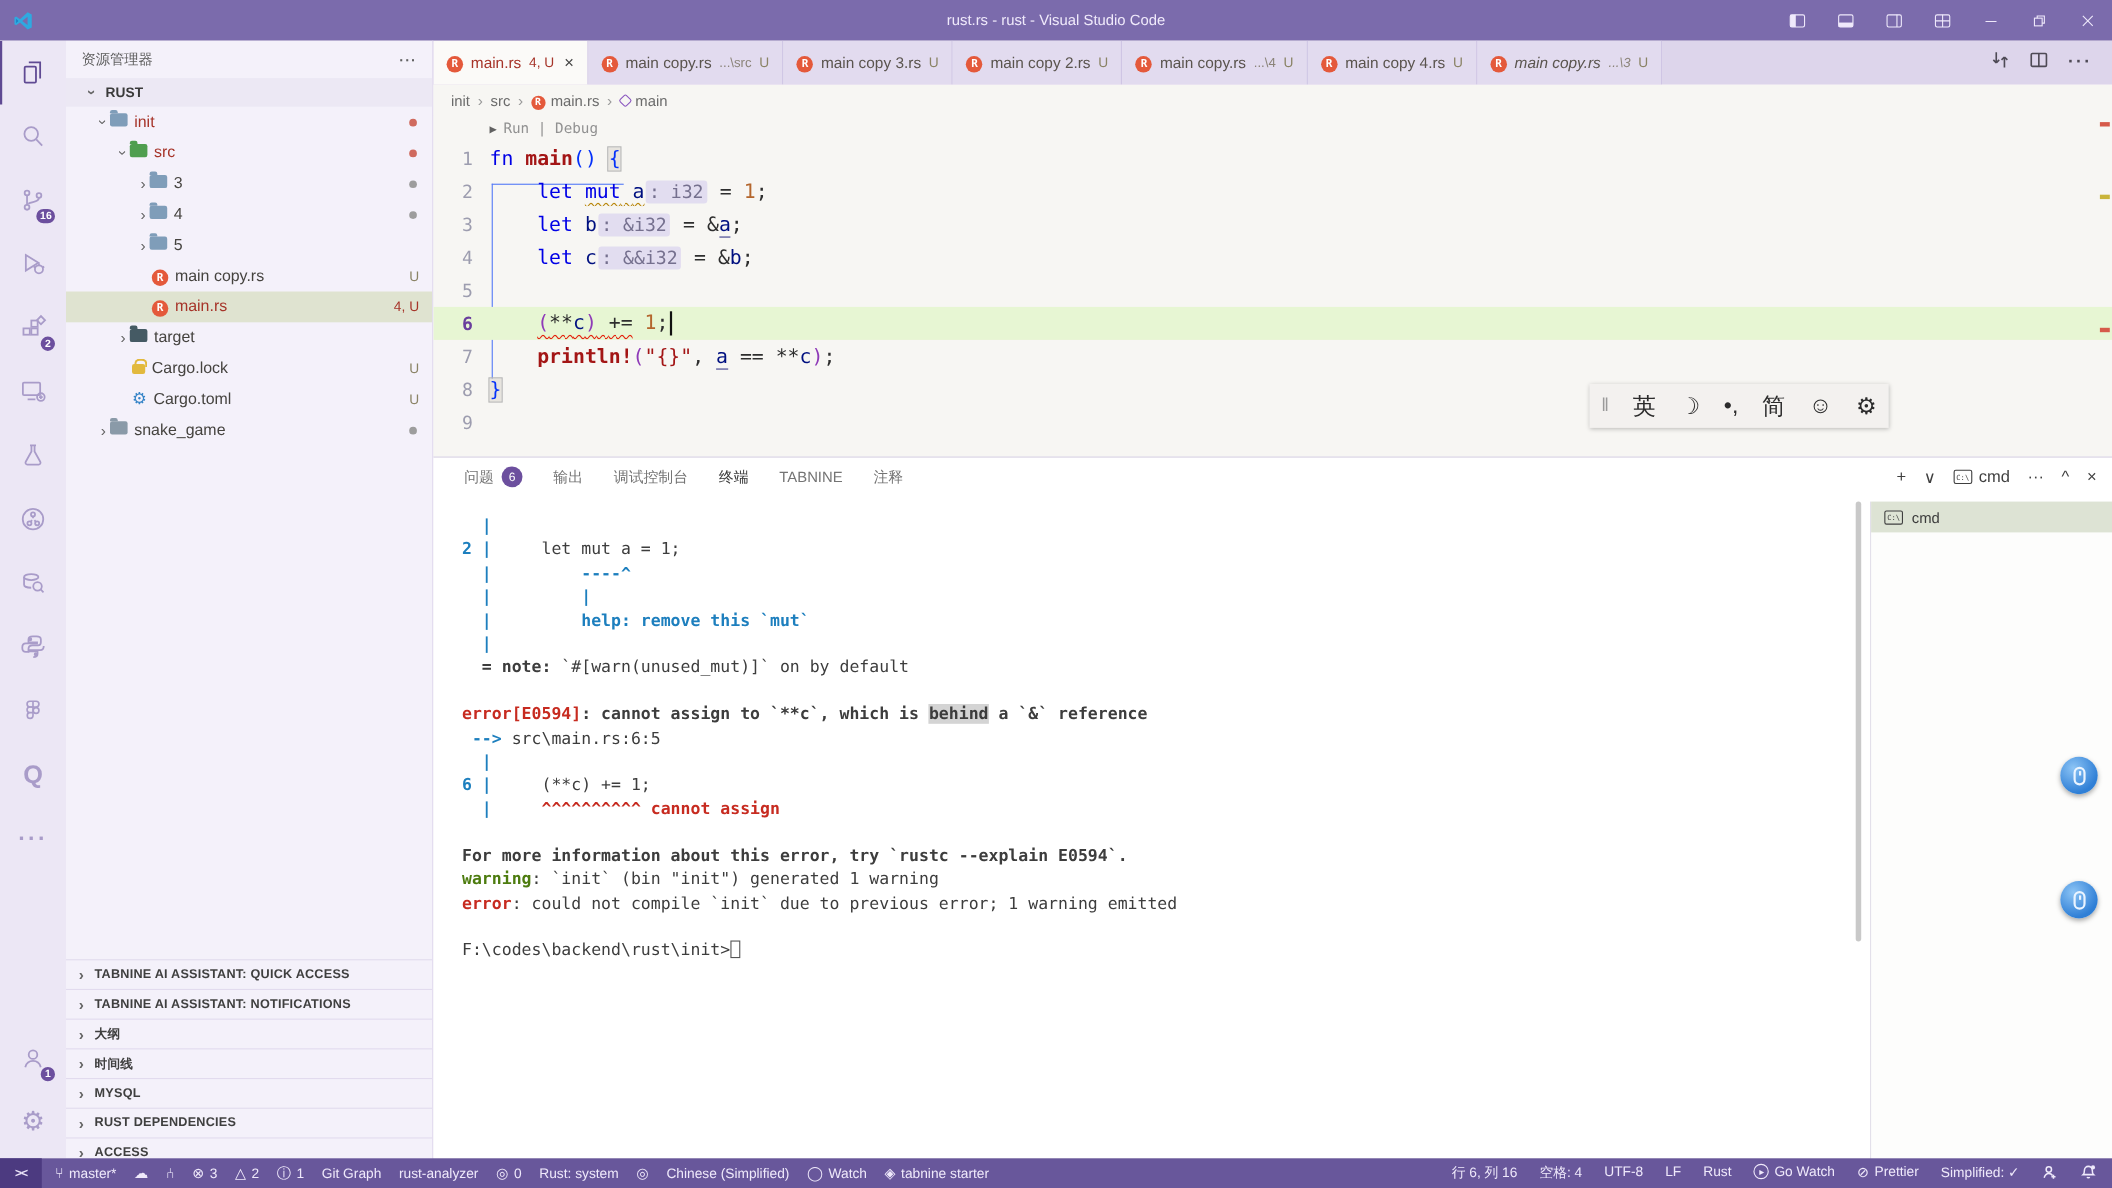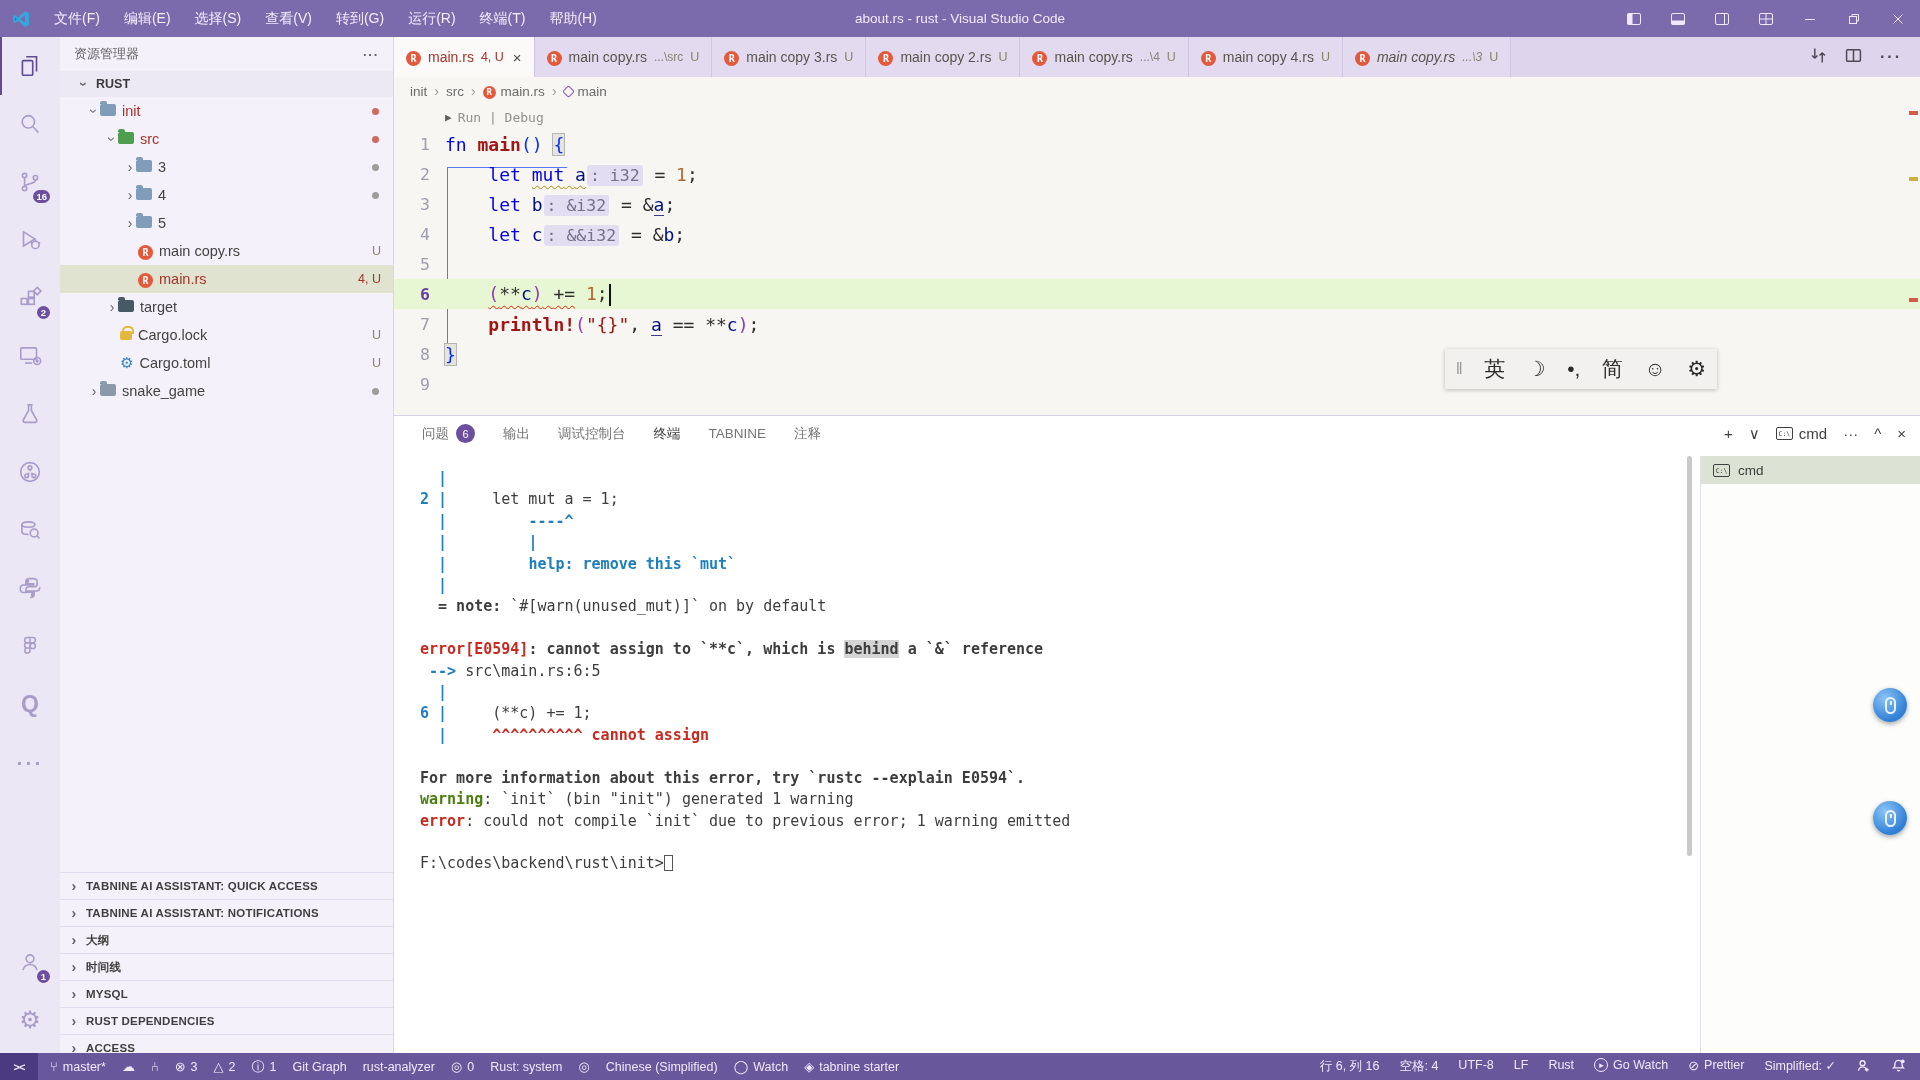--- a/index.html
+++ b/index.html
@@ -165,31 +165,21 @@
 </head>
 <body>
 
 <div id="app">
 
   <header id="titlebar">
     <svg id="vslogo" width="18" height="18" viewBox="0 0 24 24">
       <path fill="#2fa9e0" d="M17.5 1.5 8.2 10 3.6 6.6 1.5 7.8v8.4l2.1 1.2L8.2 14l9.3 8.5 5-2.4v-16zM17.4 7v10L11 12z"></path>
       <path fill="#1b7fc4" d="M3.6 9.3v5.4L6.3 12z"></path>
     </svg>
-    <nav id="menus">
-        <span>文件(F)</span>
-        <span>编辑(E)</span>
-        <span>选择(S)</span>
-        <span>查看(V)</span>
-        <span>转到(G)</span>
-        <span>运行(R)</span>
-        <span>终端(T)</span>
-        <span>帮助(H)</span>
-      </nav>
-    <div id="wintitle">about.rs - rust - Visual Studio Code</div>
+    <div id="wintitle">rust.rs - rust - Visual Studio Code</div>
     <div id="wincontrols">
         <div class="wc">
           <svg width="16" height="16" viewBox="0 0 16 16" fill="none">
             <rect x="1.5" y="2.5" width="13" height="11" rx="1.5"></rect>
             <path d="M6 2.5v11"></path>
             <rect x="1.5" y="2.5" width="4.5" height="11" fill="#efe9fb" stroke="none"></rect>
           </svg>
         </div>
         <div class="wc">
           <svg width="16" height="16" viewBox="0 0 16 16" fill="none">

